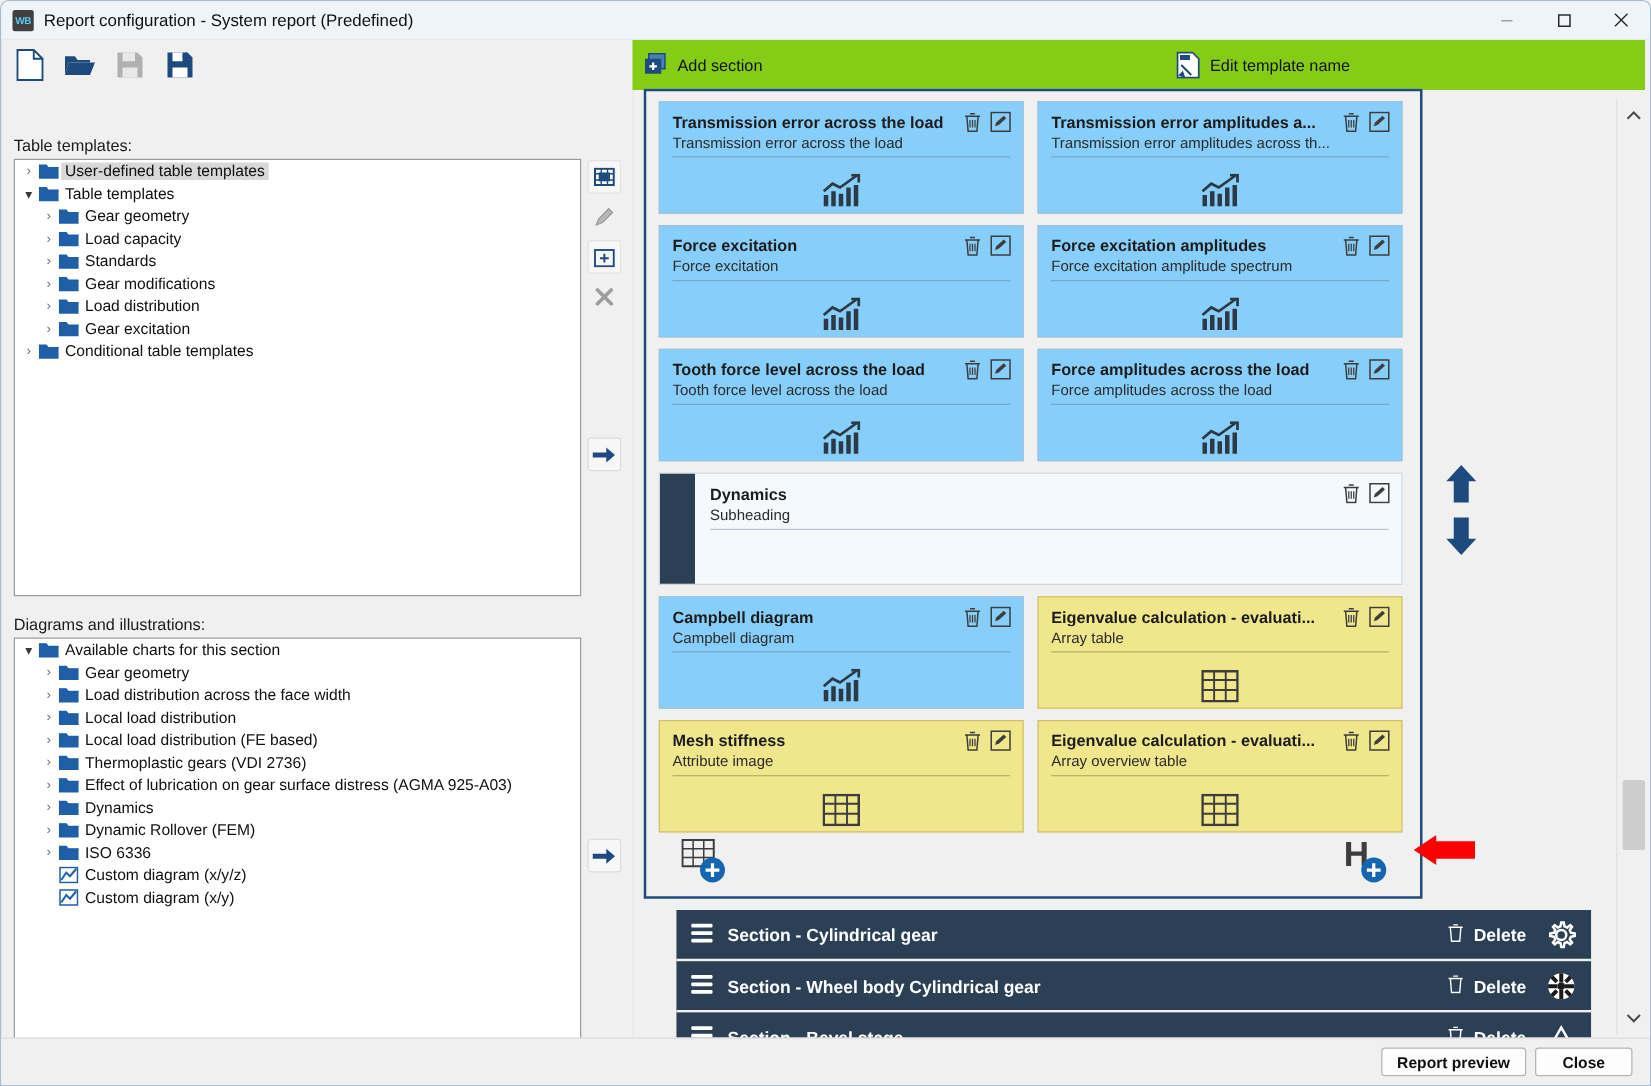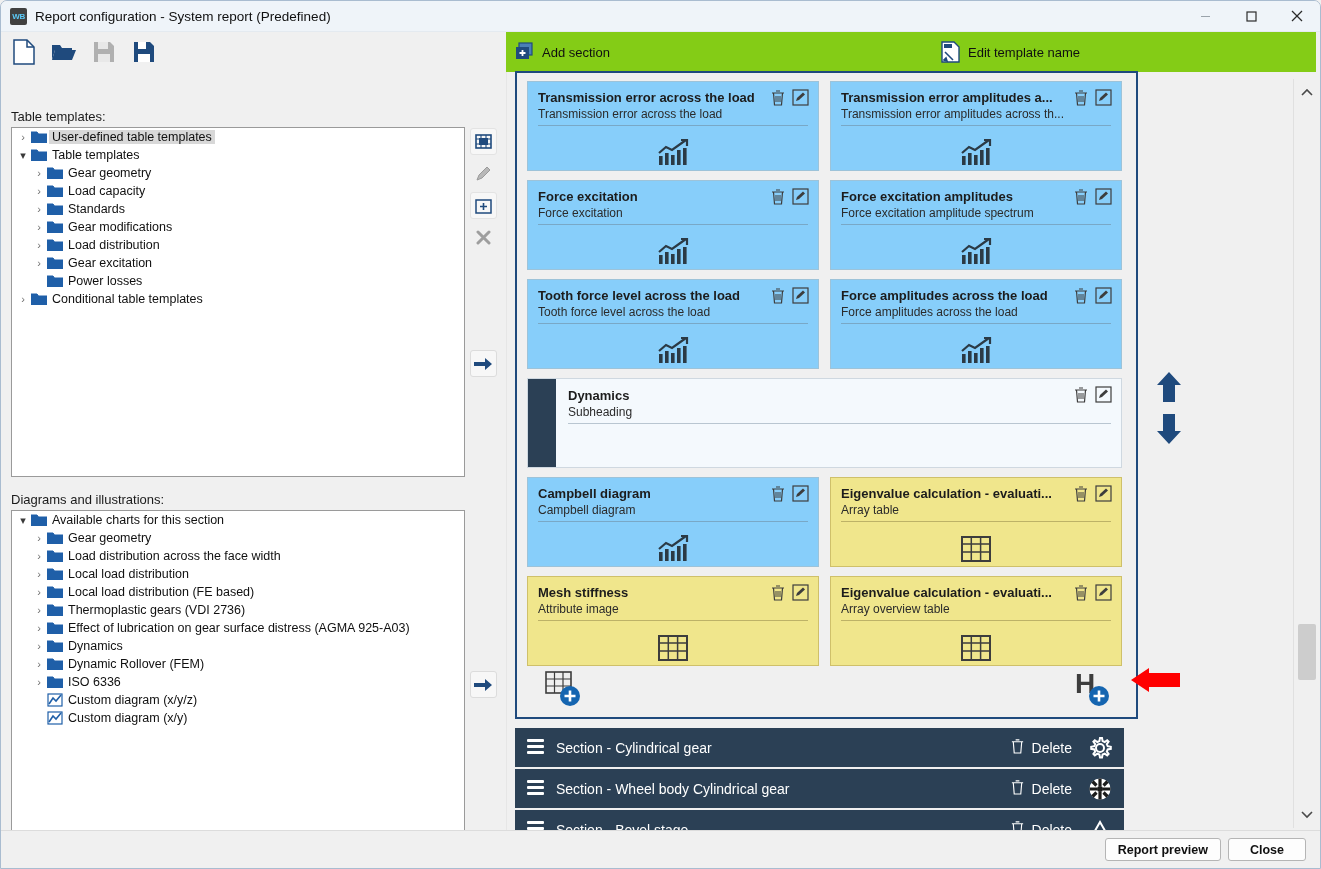--- a/index.html
+++ b/index.html
@@ -136,22 +136,23 @@
   .sub-divider { margin-top: 4px; height: 1px; background: #b9c6d1; }
 
   .add-row {
     position: absolute; left: 10px; right: 10px; bottom: 6px; height: 44px;
   }
   .add-table-btn { position: absolute; left: 18px; top: 2px; }
   .add-heading-btn { position: absolute; right: 14px; top: 2px; }
 
   
   .section-rows {
-    position: absolute; left: 514px; top: 727px; width: 609px; height: 108px;
+    position: absolute; left: 540px; top: 727px; width: 732px; height: 108px;
     overflow: hidden;
+    font-weight: bold;
   }
   .section-row {
     height: 41px; background: #2b4055; color: #fff;
     display: flex; align-items: center; padding: 0 12px;
     border-bottom: 2px solid #f0f0f0;
     font-size: 14px;
   }
   .hamburger { width: 17px; flex: none; margin-right: 12px; }
   .hamburger div { height: 3px; background: #fff; margin-bottom: 3px; border-radius: 1px; }
   .sec-delete { margin-left: auto; display: flex; align-items: center; gap: 7px; }
@@ -310,28 +311,20 @@
             </svg>
             <span class="tree-label">Load distribution</span>
           </div>
           <div class="tree-row" style="padding-left:19px">
             <span class="twisty">›</span>
             <svg class="folder-ico" viewBox="0 0 16 14">
               <path d="M0 2 H6 L7.5 4 H16 V13 H0 Z" fill="#1f5fa8"></path>
               <path d="M0 2 H6 L7.5 4 H16" fill="none" stroke="#1f5fa8"></path>
             </svg>
             <span class="tree-label">Gear excitation</span>
-          </div>
-          <div class="tree-row" style="padding-left:19px">
-            <span class="twisty"></span>
-            <svg class="folder-ico" viewBox="0 0 16 14">
-              <path d="M0 2 H6 L7.5 4 H16 V13 H0 Z" fill="#1f5fa8"></path>
-              <path d="M0 2 H6 L7.5 4 H16" fill="none" stroke="#1f5fa8"></path>
-            </svg>
-            <span class="tree-label">Power losses</span>
           </div>
           <div class="tree-row" style="padding-left:3px">
             <span class="twisty">›</span>
             <svg class="folder-ico" viewBox="0 0 16 14">
               <path d="M0 2 H6 L7.5 4 H16 V13 H0 Z" fill="#1f5fa8"></path>
               <path d="M0 2 H6 L7.5 4 H16" fill="none" stroke="#1f5fa8"></path>
             </svg>
             <span class="tree-label">Conditional table templates</span>
           </div>
         </div>

